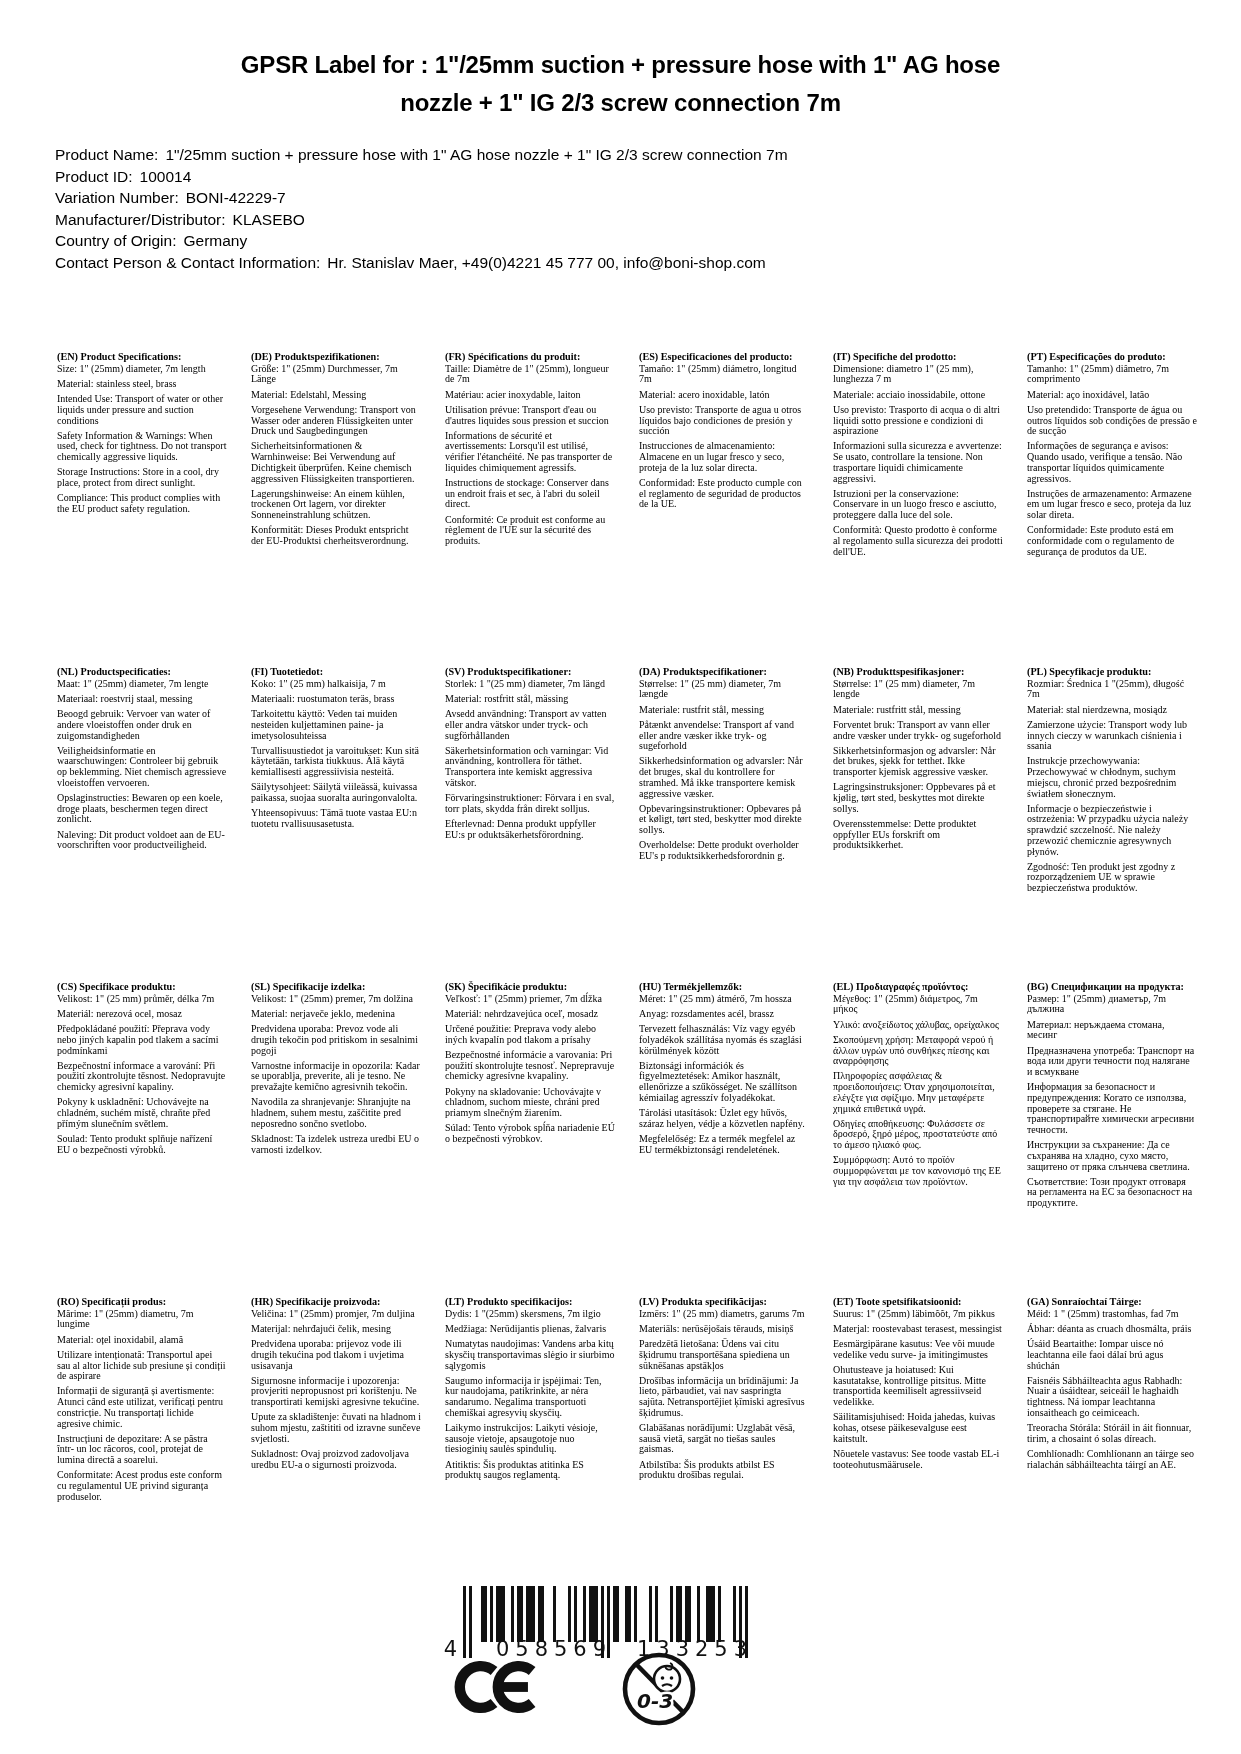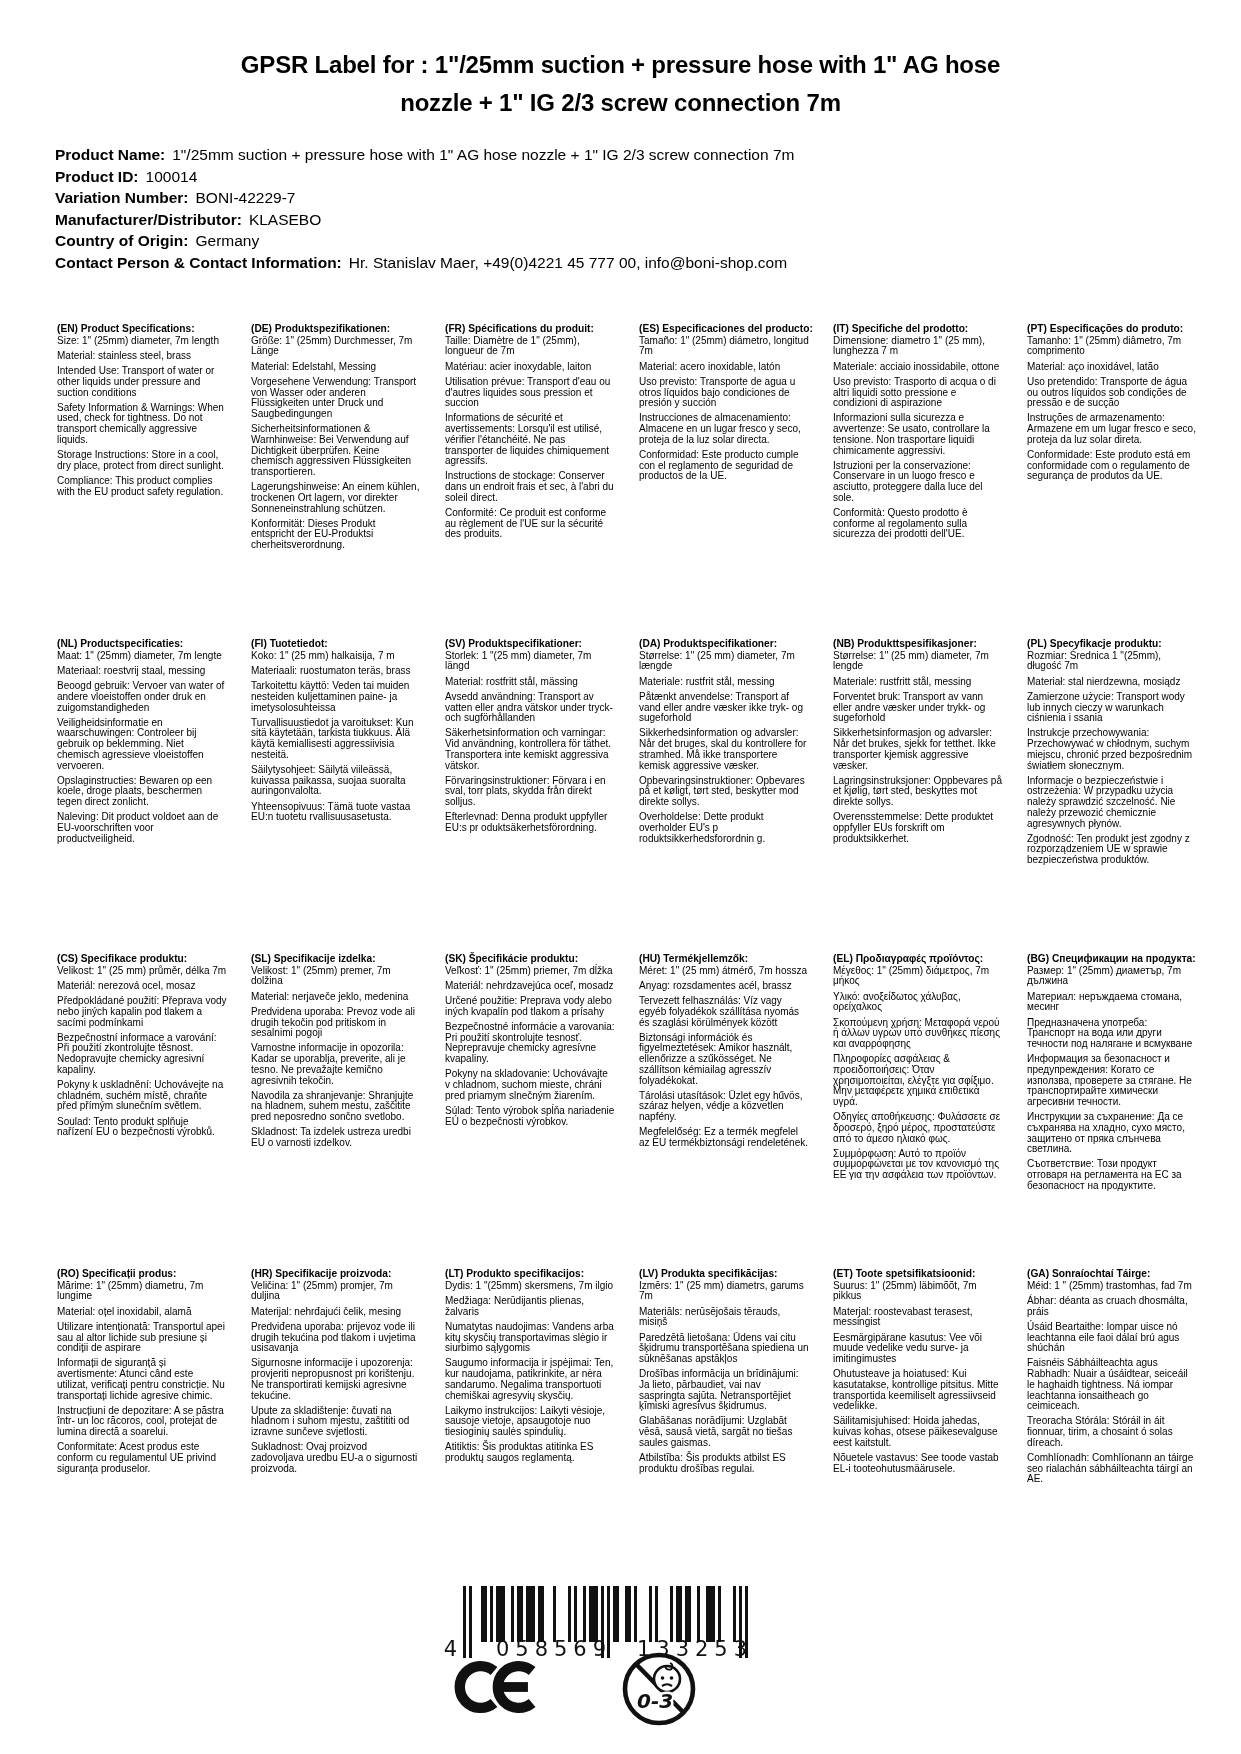--- a/index.html
+++ b/index.html
@@ -1,26 +1,26 @@
 <!DOCTYPE html>
 <html><head>
 <meta charset="utf-8">
 <style>
   html,body { margin:0; padding:0; background:#fff; }
   .page { position:relative; width:1241px; height:1754px; background:#ffffff;
           font-family:"Liberation Sans",sans-serif; color:#000; overflow:hidden; }
   .title { position:absolute; top:46px; left:0; width:100%; text-align:center;
            font-weight:bold; font-size:24px; line-height:38px; letter-spacing:-0.2px; }
   .pinfo { position:absolute; left:55px; top:144px; font-size:15.5px; line-height:21.6px; }
-  .pinfo .row b { font-weight:bold;margin-top:16px; }
+  .pinfo .row b { font-weight:normal;margin-top:16px; }
   .pinfo .row span.v { margin-left:7px; }
-  .grid { position:absolute; left:57px; top:324px;
+  .grid { position:absolute; left:57px; top:352px;
           display:grid; grid-template-columns:repeat(6,170px); column-gap:24px;
           grid-template-rows:315px 315px 315px auto; grid-auto-flow:row;
-          font-family:Liberation Sans, sans-serif; font-size:10px; line-height:10.7px; }
+          font-family:Liberation Serif, serif; font-size:10px; line-height:10.7px; }
   .block { overflow:visible; }
   .block .bh { font-weight:bold; white-space:nowrap; margin:0 0 1px 0; font-size:10.2px; }
   .block p { margin:0 0 4.5px 0; }
   .barcode { position:absolute; left:441px; top:1584px; }
   .barcode text { font-family:"DejaVu Sans",sans-serif; }
   .ce-mark { position:absolute; left:453px; top:1656px; }
   .age-mark { position:absolute; left:620px; top:1650px;font-style:italic; }
   .age-mark text { font-family:"DejaVu Sans",sans-serif; font-weight:bold; }
 </style>
 </head>
@@ -85,20 +85,21 @@
         <p>Uso previsto: Trasporto di acqua o di altri liquidi sotto pressione e condizioni di aspirazione</p>
         <p>Informazioni sulla sicurezza e avvertenze: Se usato, controllare la tensione. Non trasportare liquidi chimicamente aggressivi.</p>
         <p>Istruzioni per la conservazione: Conservare in un luogo fresco e asciutto, proteggere dalla luce del sole.</p>
         <p>Conformità: Questo prodotto è conforme al regolamento sulla sicurezza dei prodotti dell'UE.</p>
       </div>
       <div class="block">
         <div class="bh">(PT) Especificações do produto:</div>
         <p>Tamanho: 1" (25mm) diâmetro, 7m comprimento</p>
         <p>Material: aço inoxidável, latão</p>
         <p>Uso pretendido: Transporte de água ou outros líquidos sob condições de pressão e de sucção</p>
+        <p>Informações de segurança e avisos: Quando usado, verifique a tensão. Não transportar líquidos quimicamente agressivos.</p>
         <p>Instruções de armazenamento: Armazene em um lugar fresco e seco, proteja da luz solar direta.</p>
         <p>Conformidade: Este produto está em conformidade com o regulamento de segurança de produtos da UE.</p>
       </div>
       <div class="block">
         <div class="bh">(NL) Productspecificaties:</div>
         <p>Maat: 1" (25mm) diameter, 7m lengte</p>
         <p>Materiaal: roestvrij staal, messing</p>
         <p>Beoogd gebruik: Vervoer van water of andere vloeistoffen onder druk en zuigomstandigheden</p>
         <p>Veiligheidsinformatie en waarschuwingen: Controleer bij gebruik op beklemming. Niet chemisch agressieve vloeistoffen vervoeren.</p>
         <p>Opslaginstructies: Bewaren op een koele, droge plaats, beschermen tegen direct zonlicht.</p>

